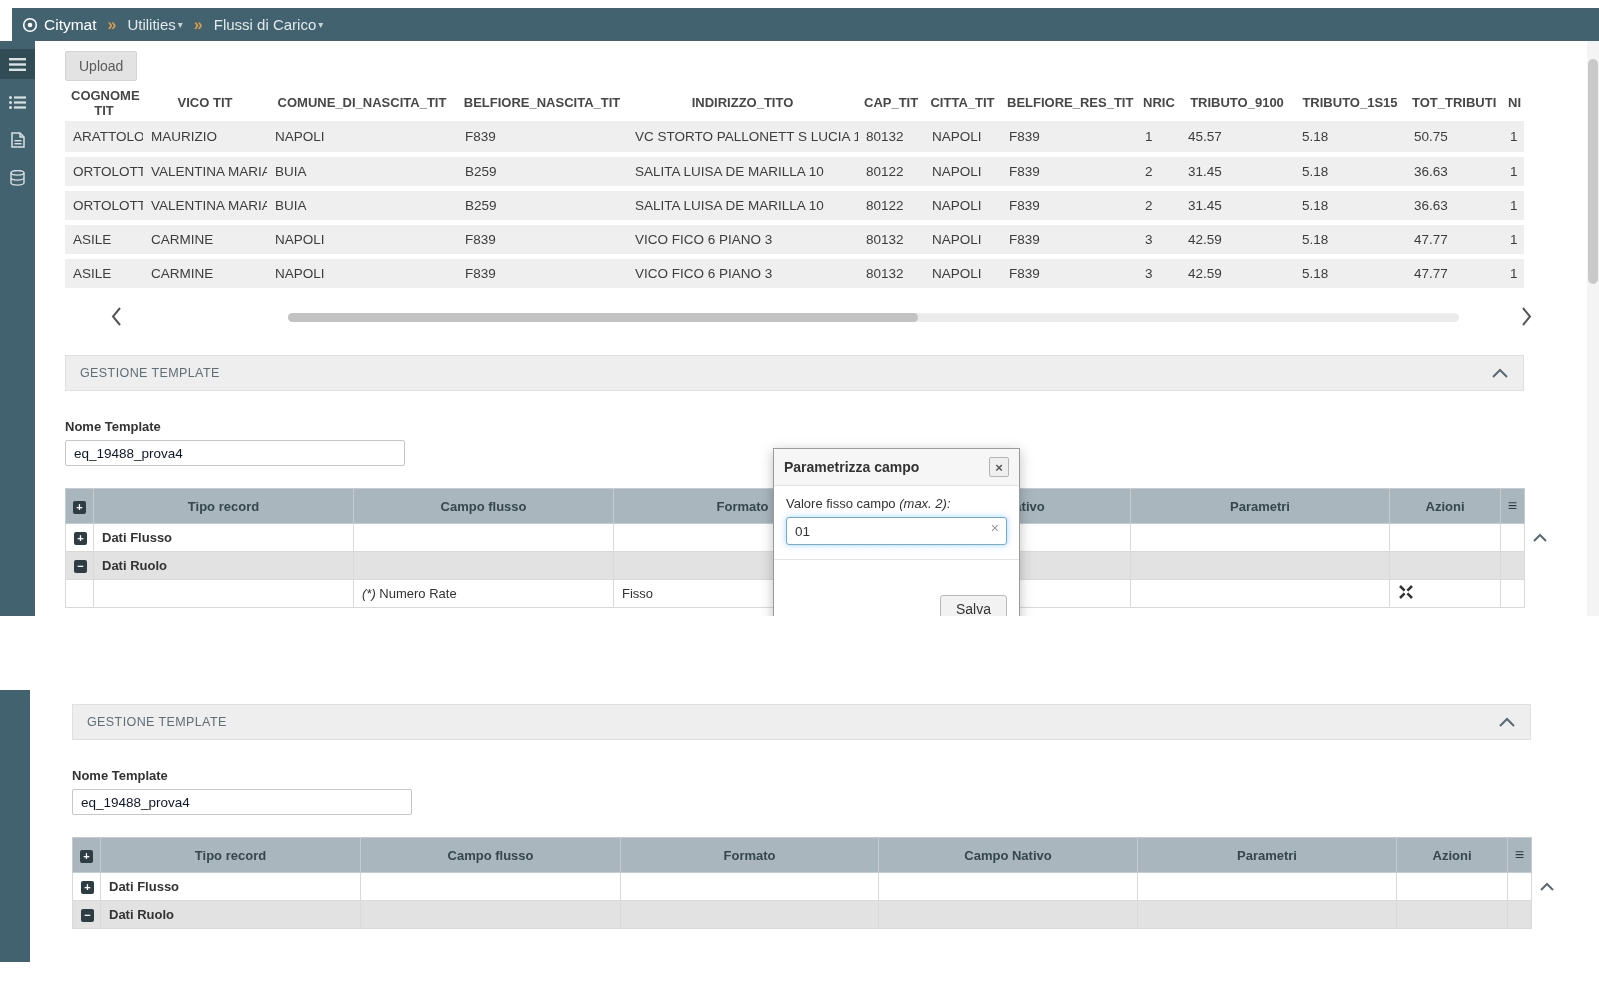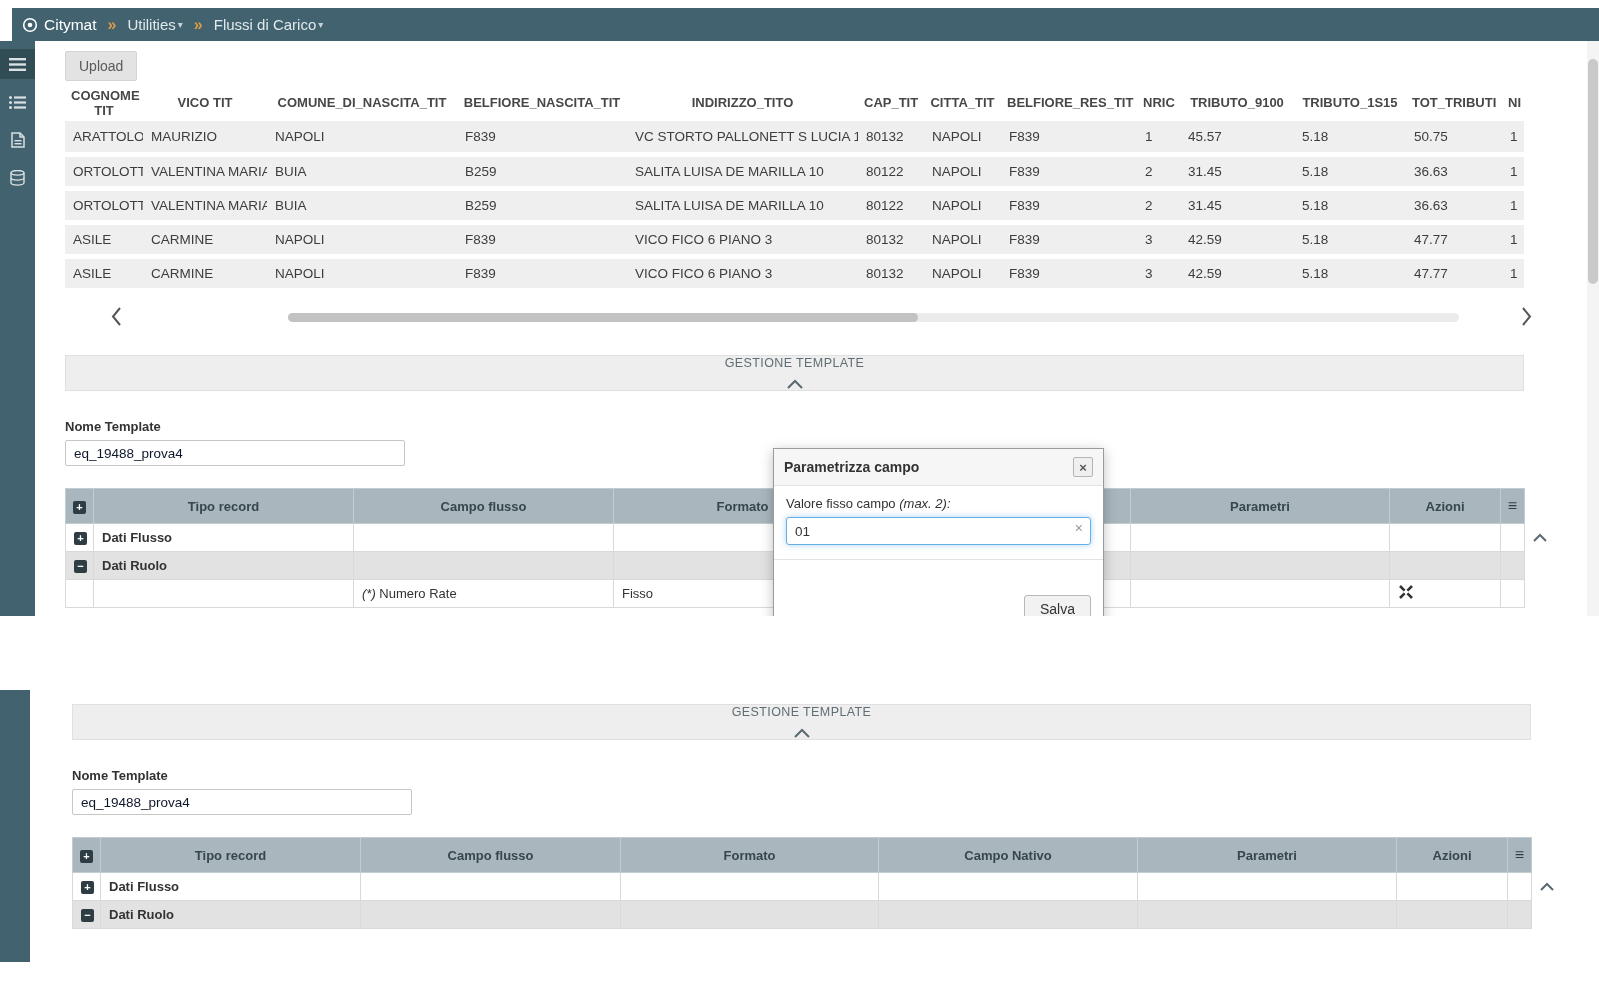--- a/index.html
+++ b/index.html
@@ -28,21 +28,21 @@
   .records td { font-size:13.5px; color:#3d3d3d; padding:0 8px; height:34px; white-space:nowrap; overflow:hidden; background:#efefef; border-bottom:5px solid #fff; }
 
   .scroll-row { position:relative; height:24px; margin-top:12px; }
   .chev-btn { position:absolute; top:1px; background:none; border:none; padding:0; }
   .chev-left { left:45px; } .chev-right { right:66px; }
   .htrack { position:absolute; left:223px; right:140px; top:8px; height:9px; background:#ebebeb; border-radius:5px; }
   .hthumb { position:absolute; left:0; top:0; height:9px; width:630px; background:#c2c2c2; border-radius:5px; }
 
   .panel-head { width:1459px; height:36px; margin-top:26px; background:#eeeeee; border:1px solid #e0e0e0;
     display:flex; align-items:center; justify-content:space-between; padding:0 14px; font-size:12.5px;
-    color:#5f6e74; letter-spacing:.4px;flex-direction:column; }
+    color:#5f6e74; letter-spacing:.4px; }
   .panel-chev { background:none; border:none; padding:0; display:flex; }
 
   .name-label { margin-top:28px; font-size:13px; font-weight:700; color:#333; }
   .name-input { margin-top:6px; width:340px; height:26px; border:1px solid #c6c6c6; border-radius:2px;
     padding:0 8px; font-size:13.5px; color:#0f172a; font-family:inherit; display:block; }
 
   .tmpl-wrap { display:flex; align-items:flex-start; margin-top:22px; }
   table.tmpl { border-collapse:collapse; table-layout:fixed; width:1459px; }
   .tmpl th { background:#a9b6be; color:#37464d; font-size:13px; font-weight:700; height:35px; text-align:center;
     border:1px solid #c3ccd1; }
@@ -55,21 +55,21 @@
   .cell-center { text-align:center; }
   .hamb-btn { background:none; border:none; font-size:16px; font-weight:700; color:#2f3e45; padding:0; }
   .marker { font-style:italic; }
   .gutter { width:30px; display:flex; justify-content:center; padding-top:43px; }
   .gutter button { background:none; border:none; padding:0; }
 
   .vscroll { position:absolute; right:0; top:41px; bottom:0; width:12px; background:#f4f4f4; }
   .vthumb { position:absolute; left:1px; right:1px; top:18px; height:225px; background:#c9c9c9; border-radius:5px; }
 
   
-  .modal { position:absolute; left:773px; top:448px; width:331px; background:#fff; border:1px solid #9a9a9a;
+  .modal { position:absolute; left:773px; top:448px; width:247px; background:#fff; border:1px solid #9a9a9a;
     border-radius:0; box-shadow:0 3px 12px rgba(0,0,0,.25); z-index:20; }
   .modal-head { display:flex; justify-content:space-between; align-items:center; padding:8px 10px;
     border-bottom:1px solid #e3e3e3; background:#f6f6f6; border-radius:4px 4px 0 0; }
   .modal-title { font-size:14px; font-weight:700; color:#333; }
   .modal-close { width:20px; height:20px; border:1px solid #b4b4b4; background:#efefef; border-radius:2px;
     font-size:13px; color:#555; font-weight:700; line-height:1; padding:0; }
   .modal-body { padding:10px 12px 14px; }
   .field-label { font-size:13px; color:#333; margin-bottom:6px; }
   .field-hint { font-style:italic; }
   .input-wrap { position:relative; }

